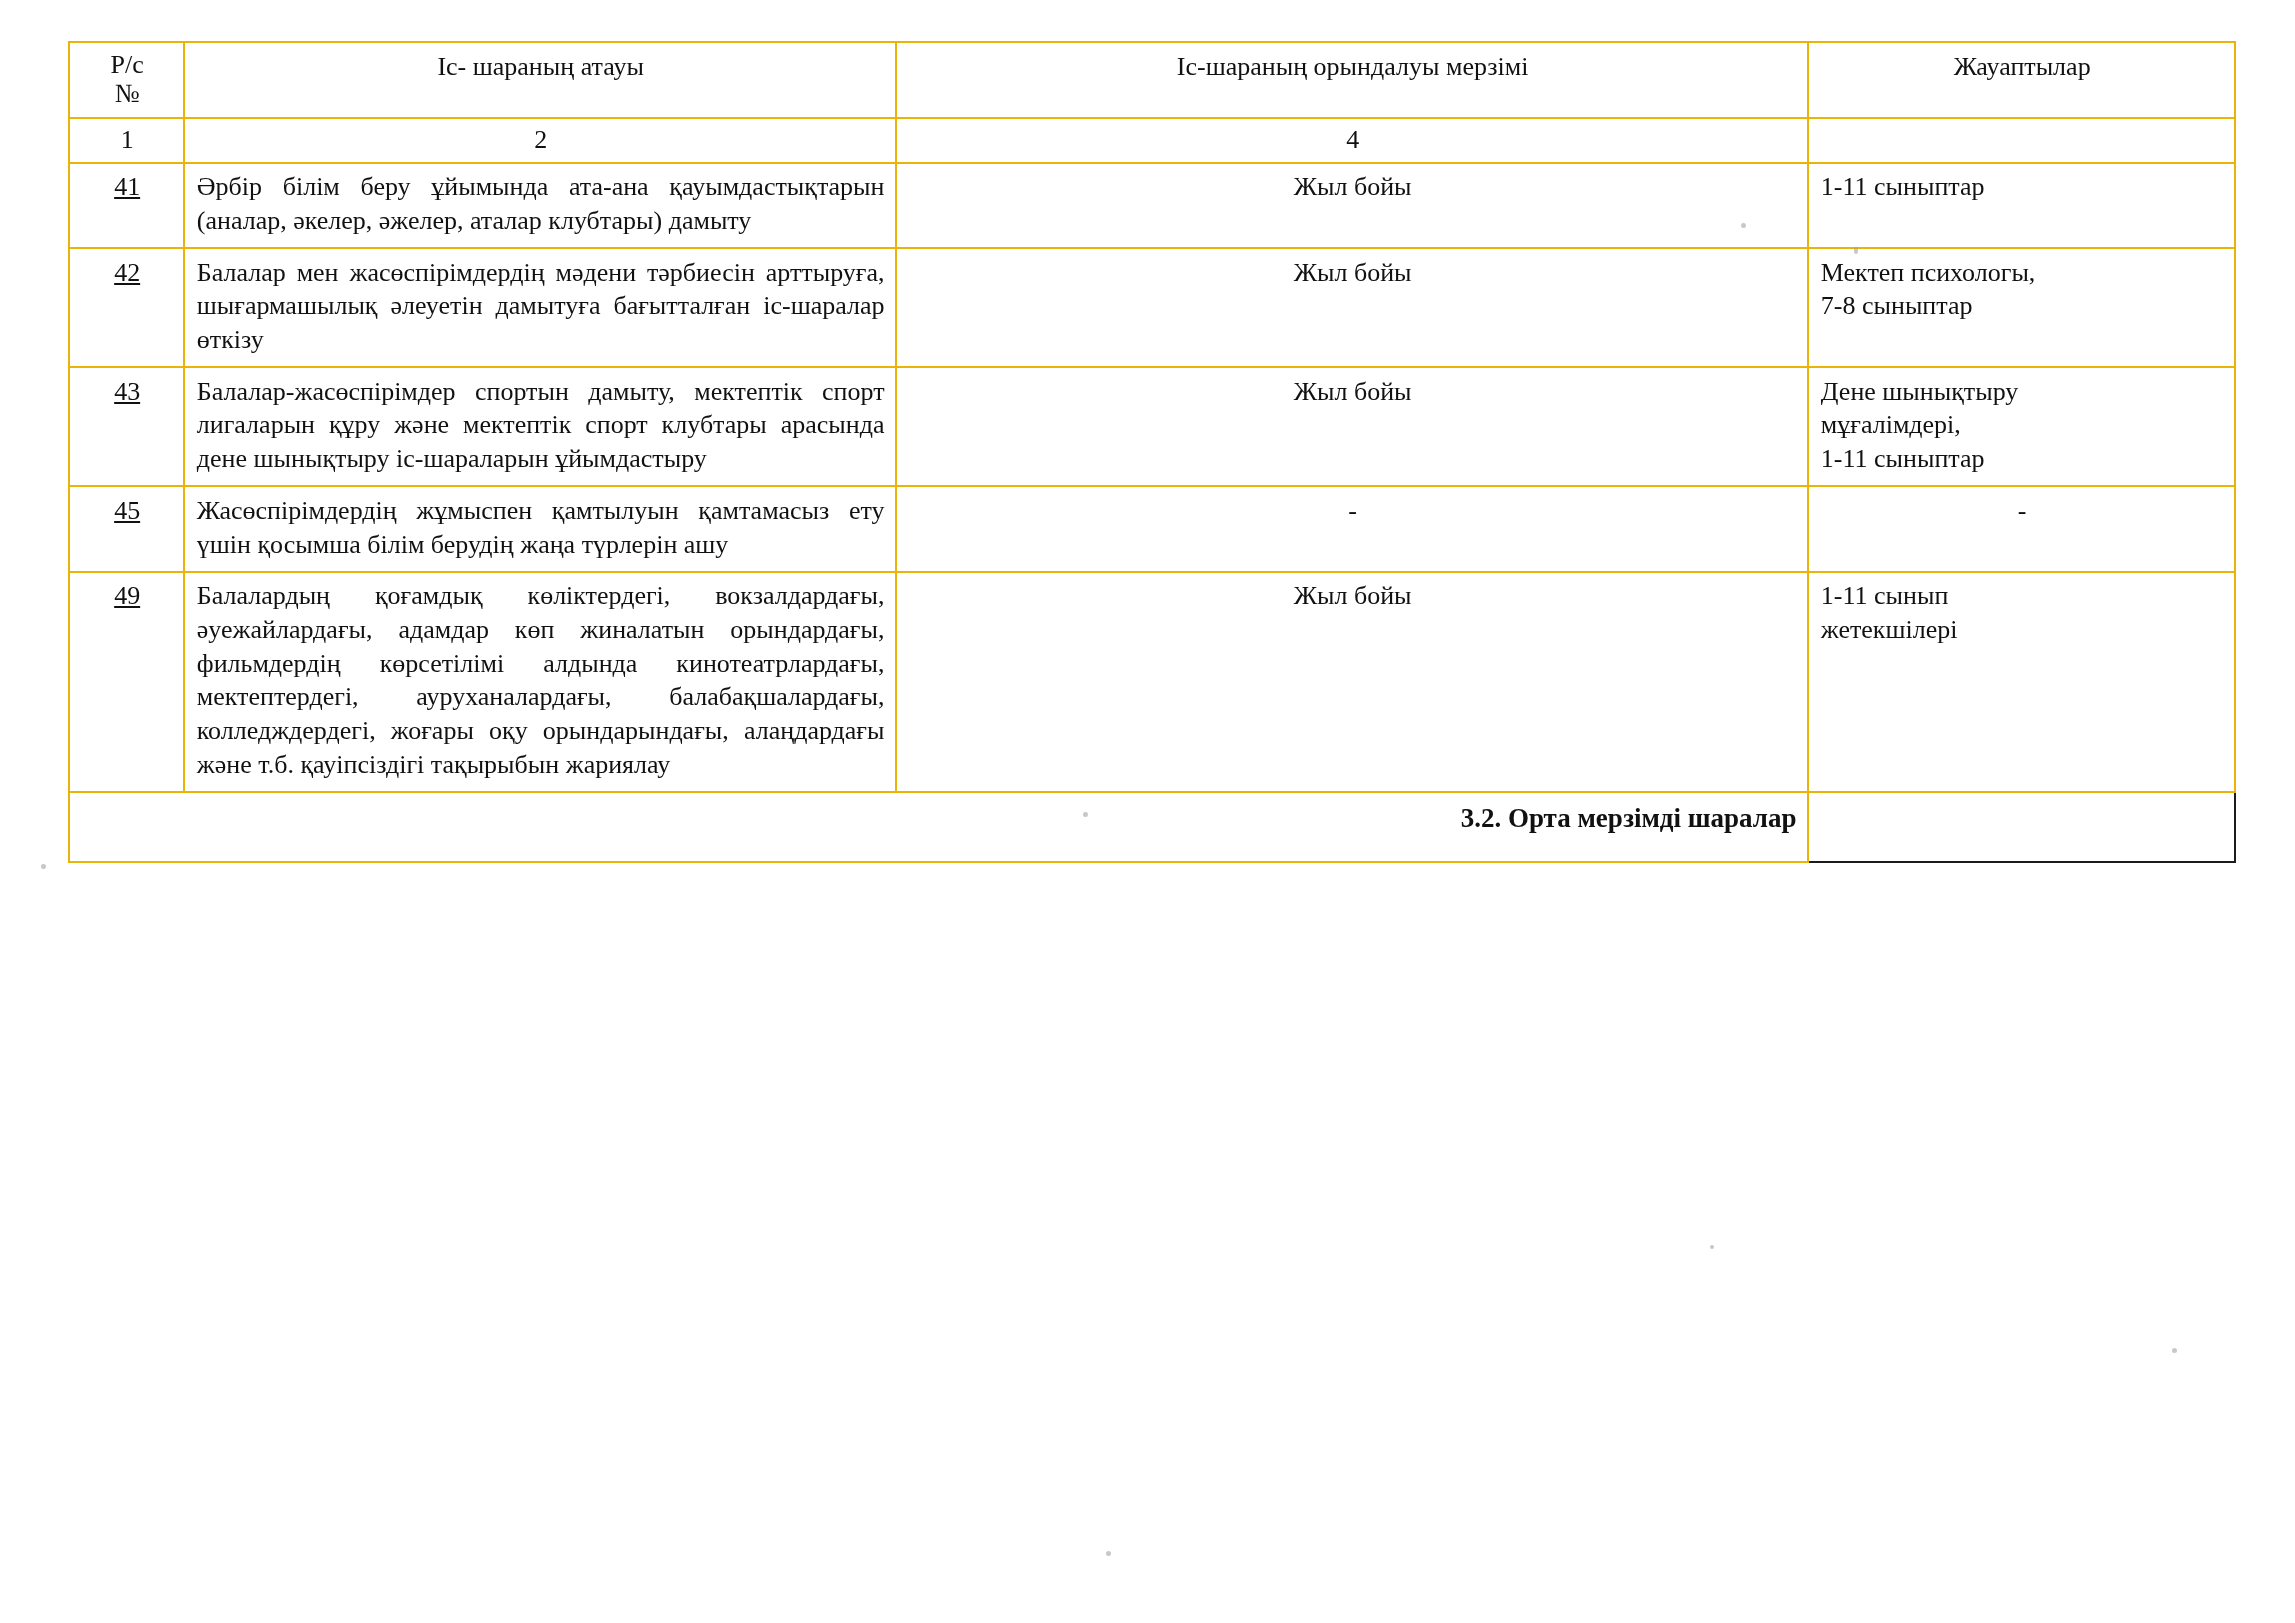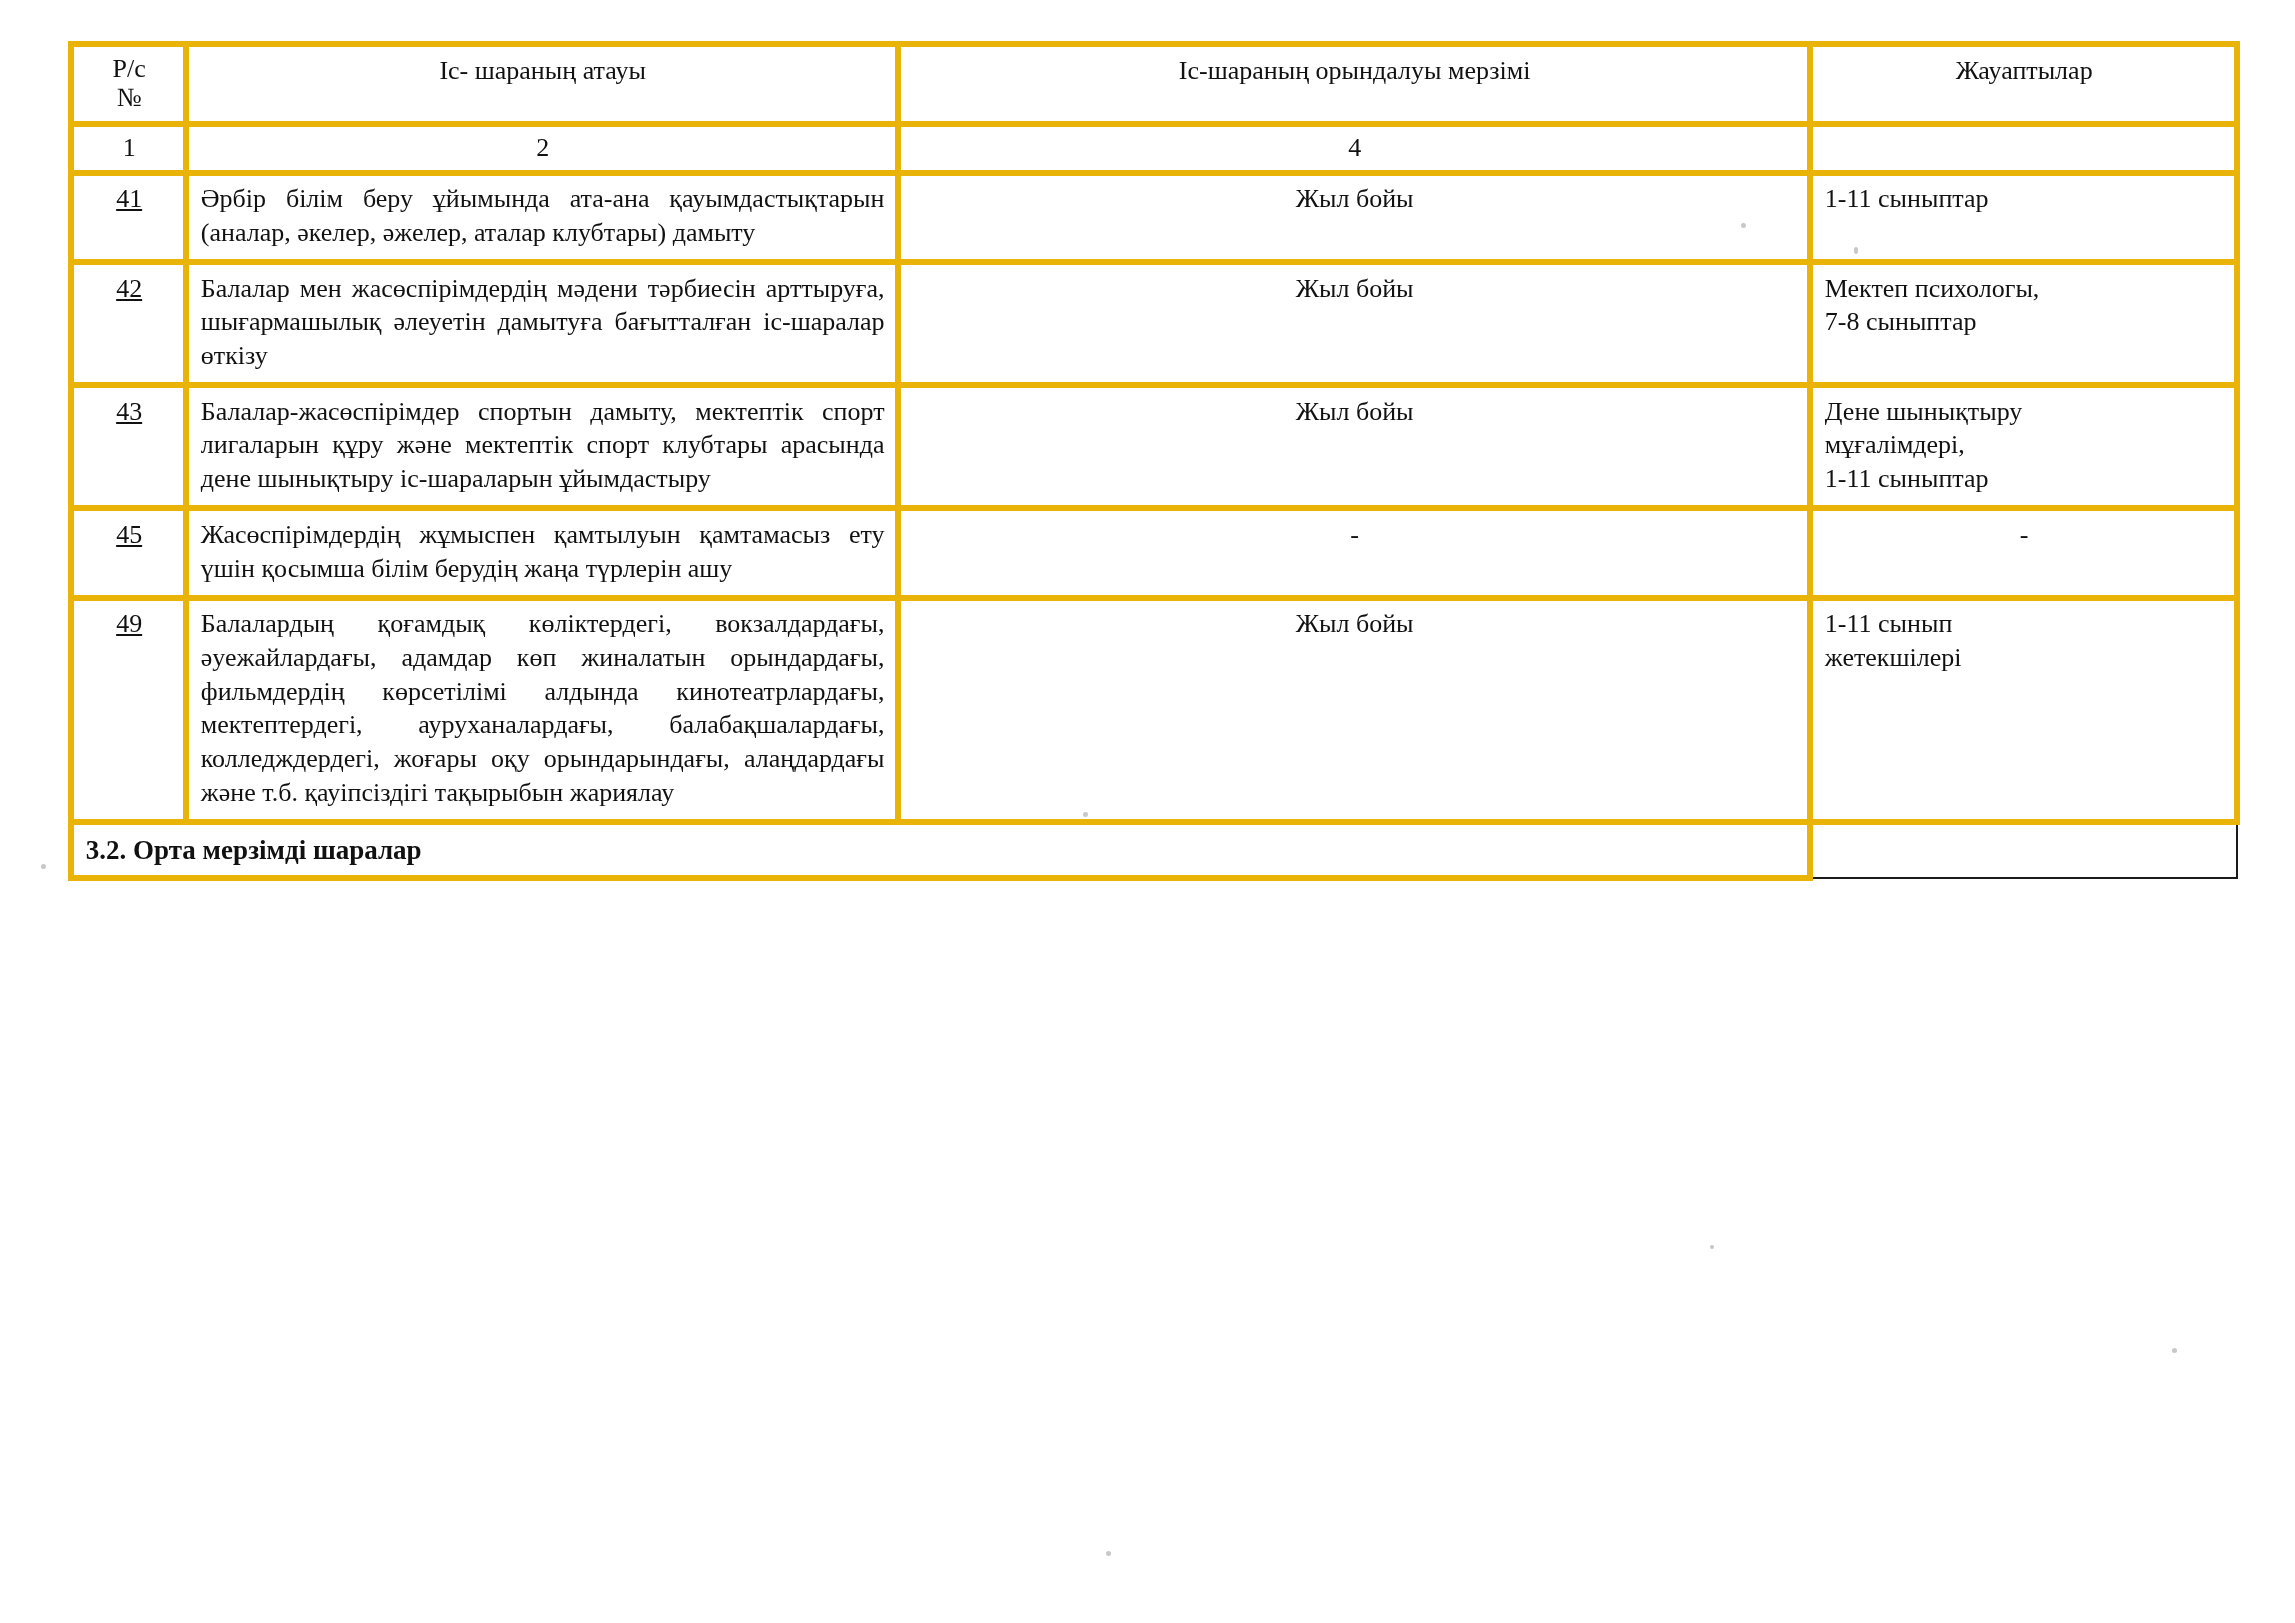--- a/index.html
+++ b/index.html
@@ -21,21 +21,21 @@
     box-sizing: border-box;
     padding: 41px 68px 0 68px;
   }
   table.doc-table {
     border-collapse: collapse;
     width: 2167px;
     table-layout: fixed;
   }
   table.doc-table td,
   table.doc-table th {
-    border: 6px solid #eab308;
+    border: 2px solid #eab308;
     vertical-align: top;
     padding: 6.5px 10.5px 9.2px 11.8px;
     font-size: 26px;
     line-height: 1.30;
     font-weight: normal;
   }
   col.c-num   { width: 115px; }
   col.c-name  { width: 712px; }
   col.c-term  { width: 912px; }
   col.c-resp  { width: 427px; }
@@ -80,26 +80,26 @@
     padding-top: 7.9px;
     line-height: 1.32;
   }
   td.cell-dash {
     text-align: center;
     vertical-align: top;
     padding-top: 10.5px;
     font-size: 23.6px;
   }
   tr.section-row td.section-title {
-    text-align: left;
+    text-align: right;
     font-weight: bold;
     font-size: 27px;
     vertical-align: middle;
     padding-top: 7.9px;
-    padding-bottom: 7px;
+    padding-bottom: 25px;
     margin-top: 20px;
   }
   tr.section-row td.section-blank {
     border: 2px solid #1b1b1b;
   }
   .resp-line { display: block; }
   .speck {
     position: absolute;
     background: #9a9a9a;
     border-radius: 50%;

